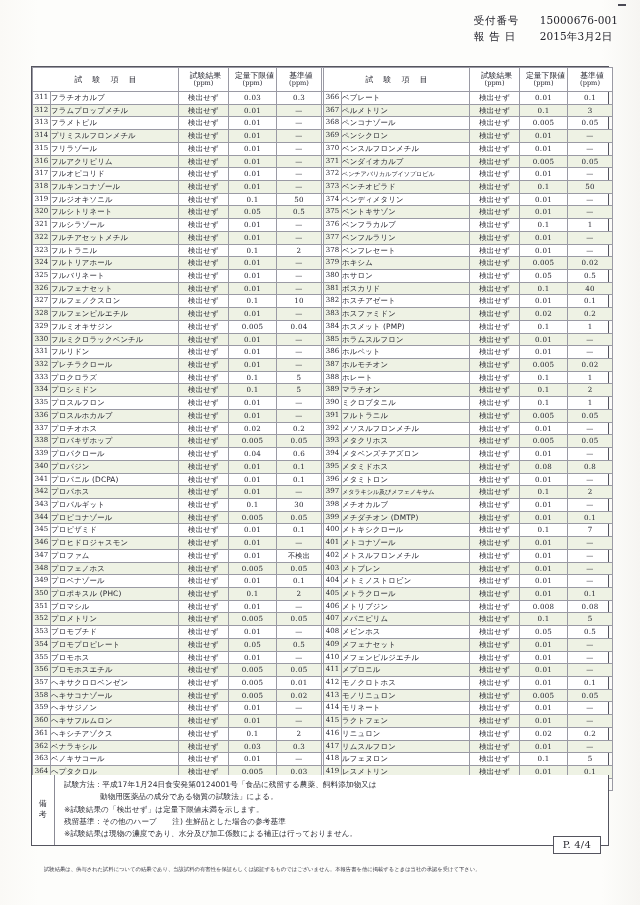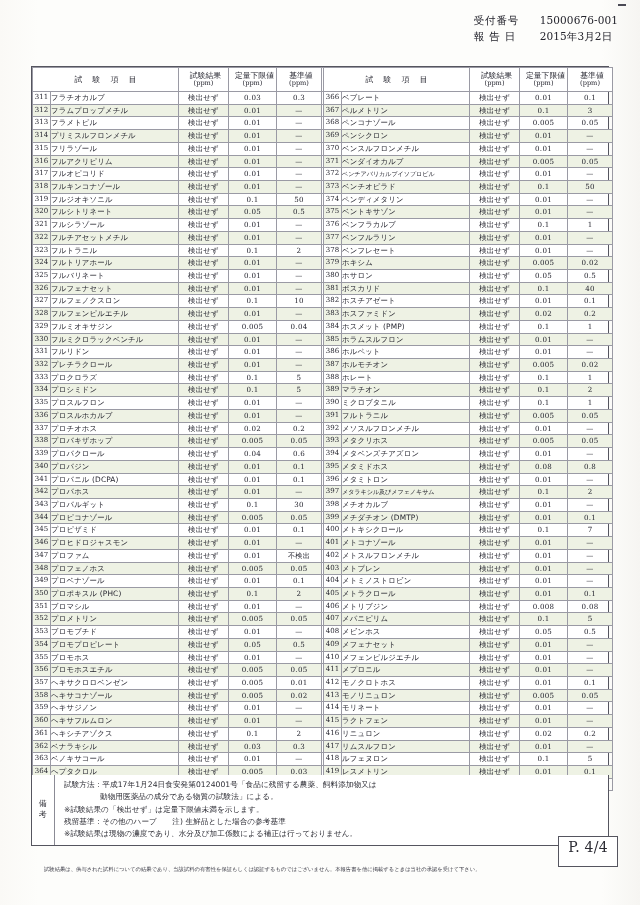--- a/index.html
+++ b/index.html
@@ -117,25 +117,25 @@
   }
   .remarks-body{
     flex:1;padding:4px 6px 5px 9px;
     font-size:7.6px;line-height:1.62;
     letter-spacing:0.01em;
   }
   .remarks-body .ln{white-space:nowrap;}
   .remarks-body .ind{padding-left:36px;}
   
   .page-mark{
-    position:absolute;right:22px;top:836px;
+    position:absolute;right:39px;top:836px;
     border:1px solid #55555f;
     font-family:"DejaVu Serif","Liberation Serif",serif;
-    font-size:14px;
-    padding:2px 9px 11px;
+    font-size:10px;
+    padding:2px 9px 3px;
     background:#fff;
     letter-spacing:0.02em;
   }
   
   .disclaimer{
     position:absolute;left:44px;top:866px;width:560px;
     font-size:5.3px;
     line-height:1.5;
     color:#3a3a45;
     letter-spacing:0.005em;

